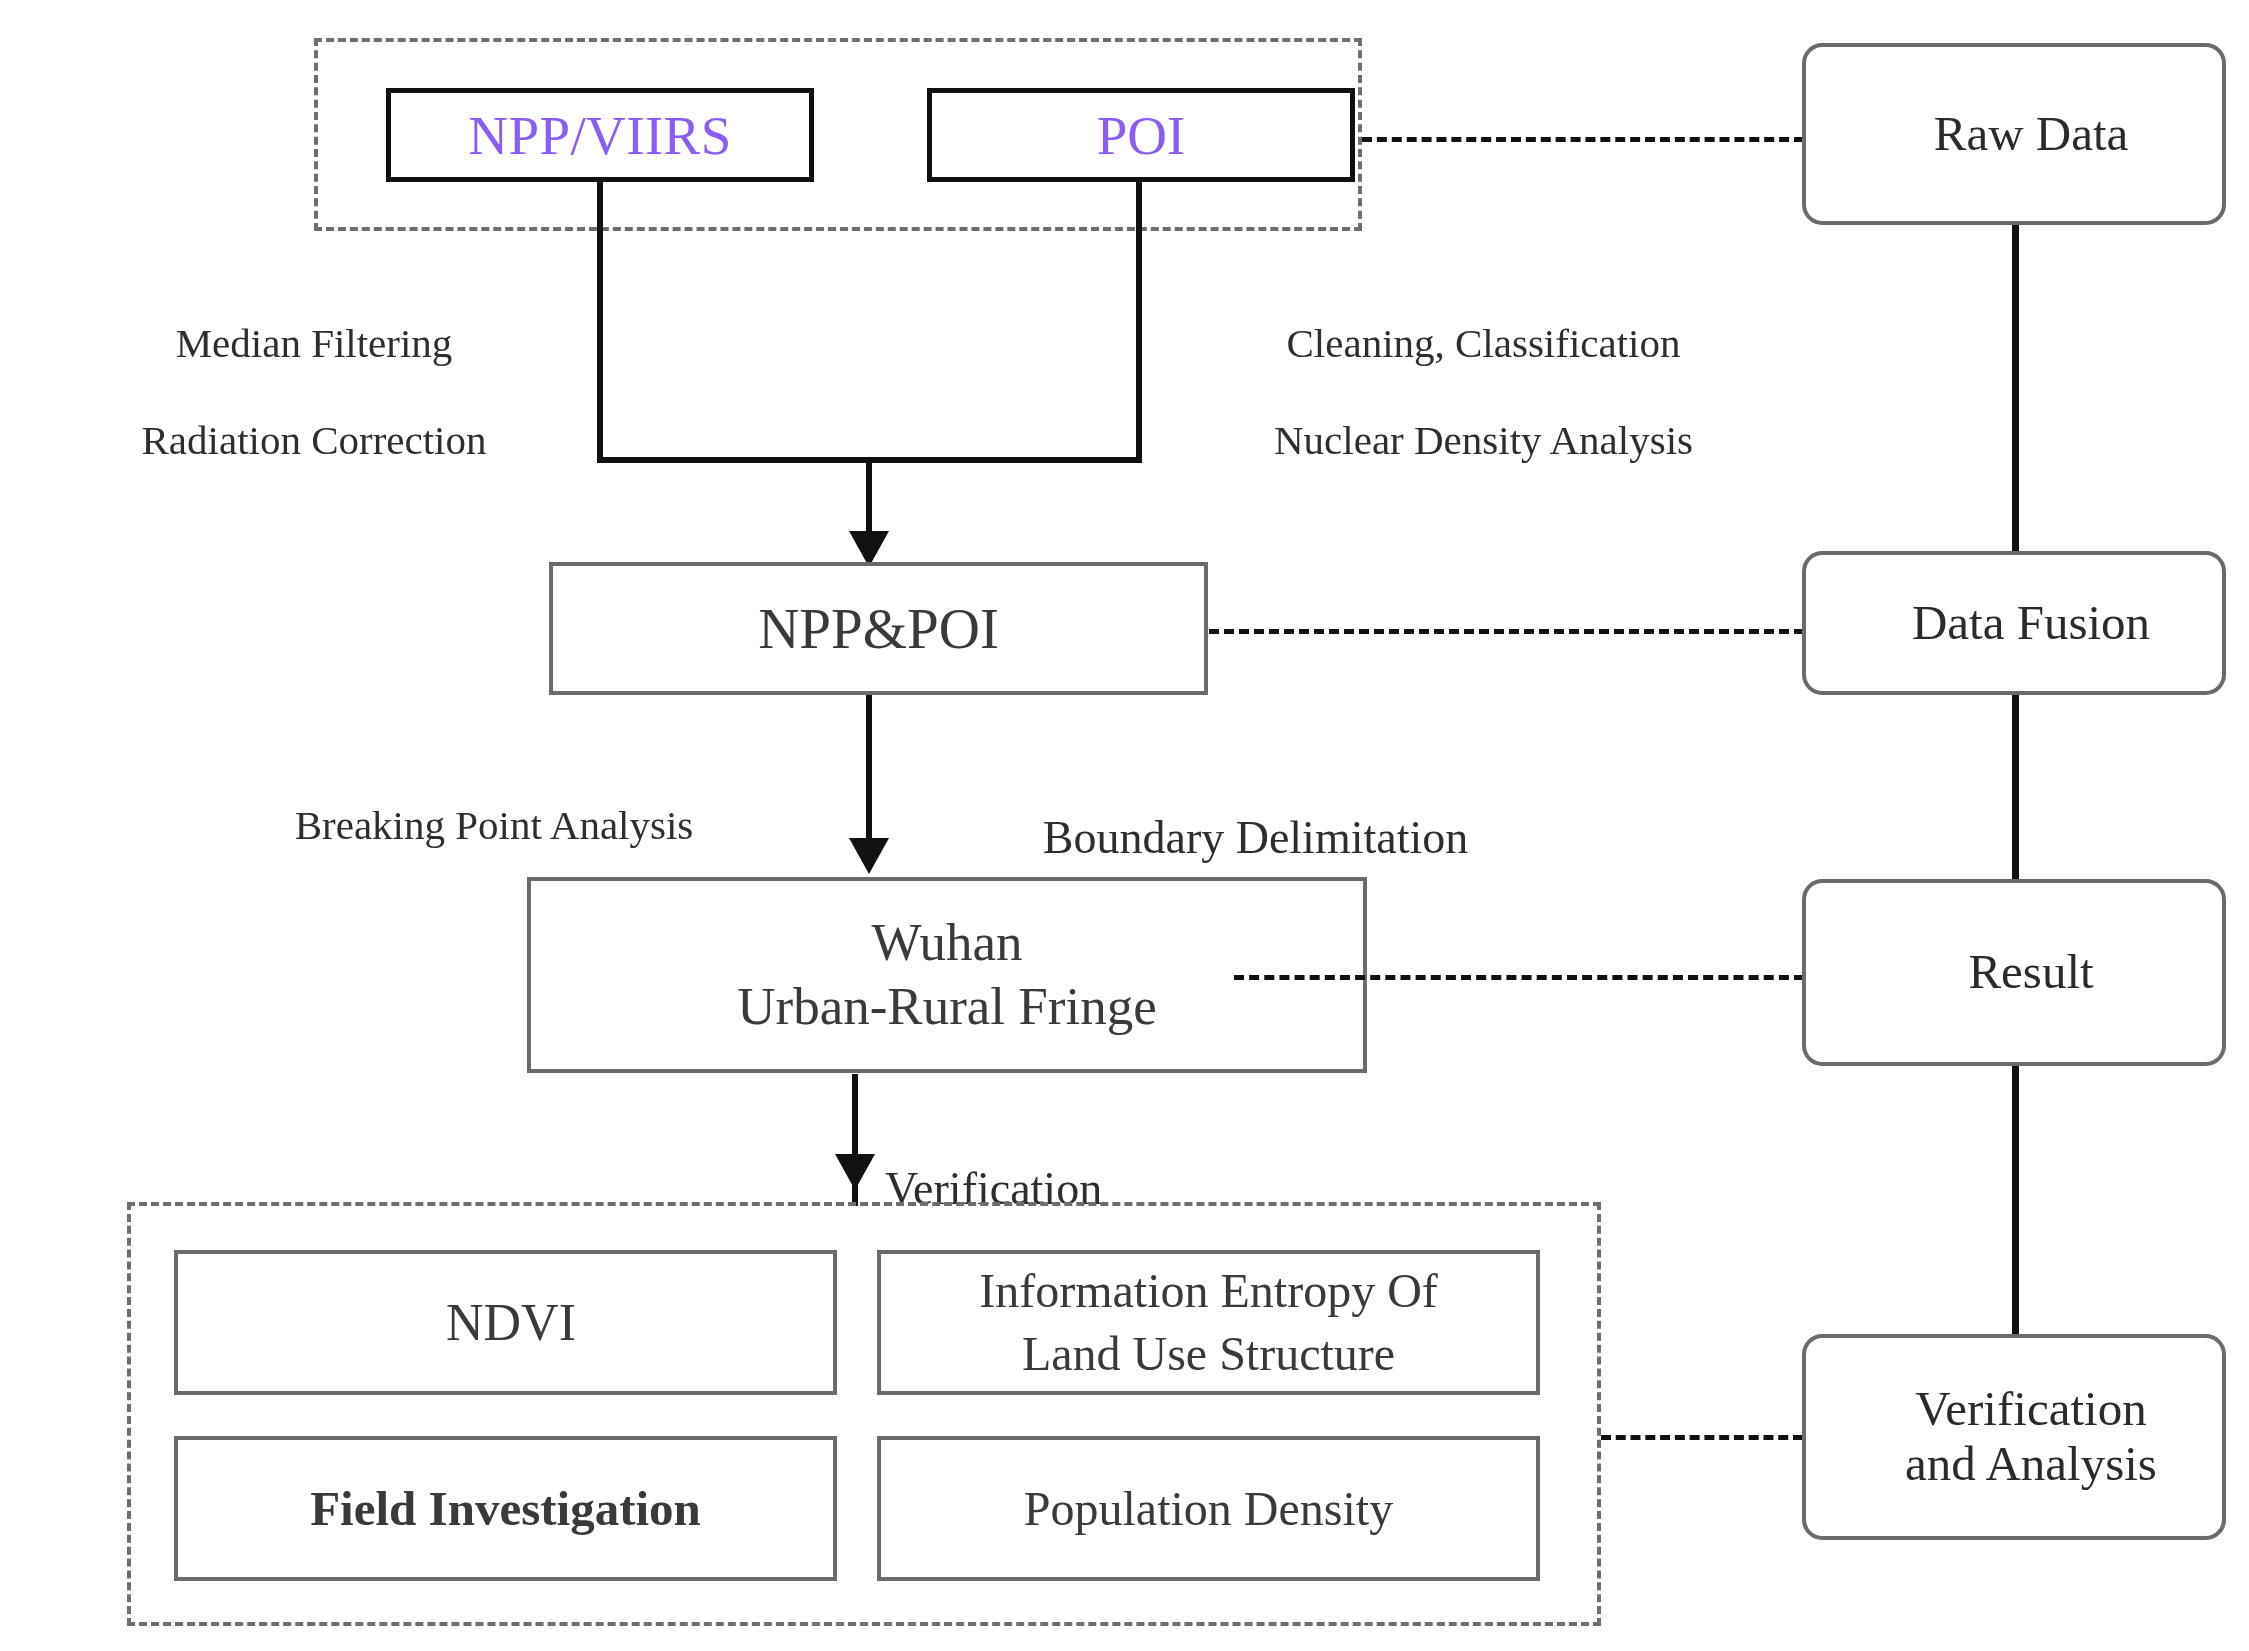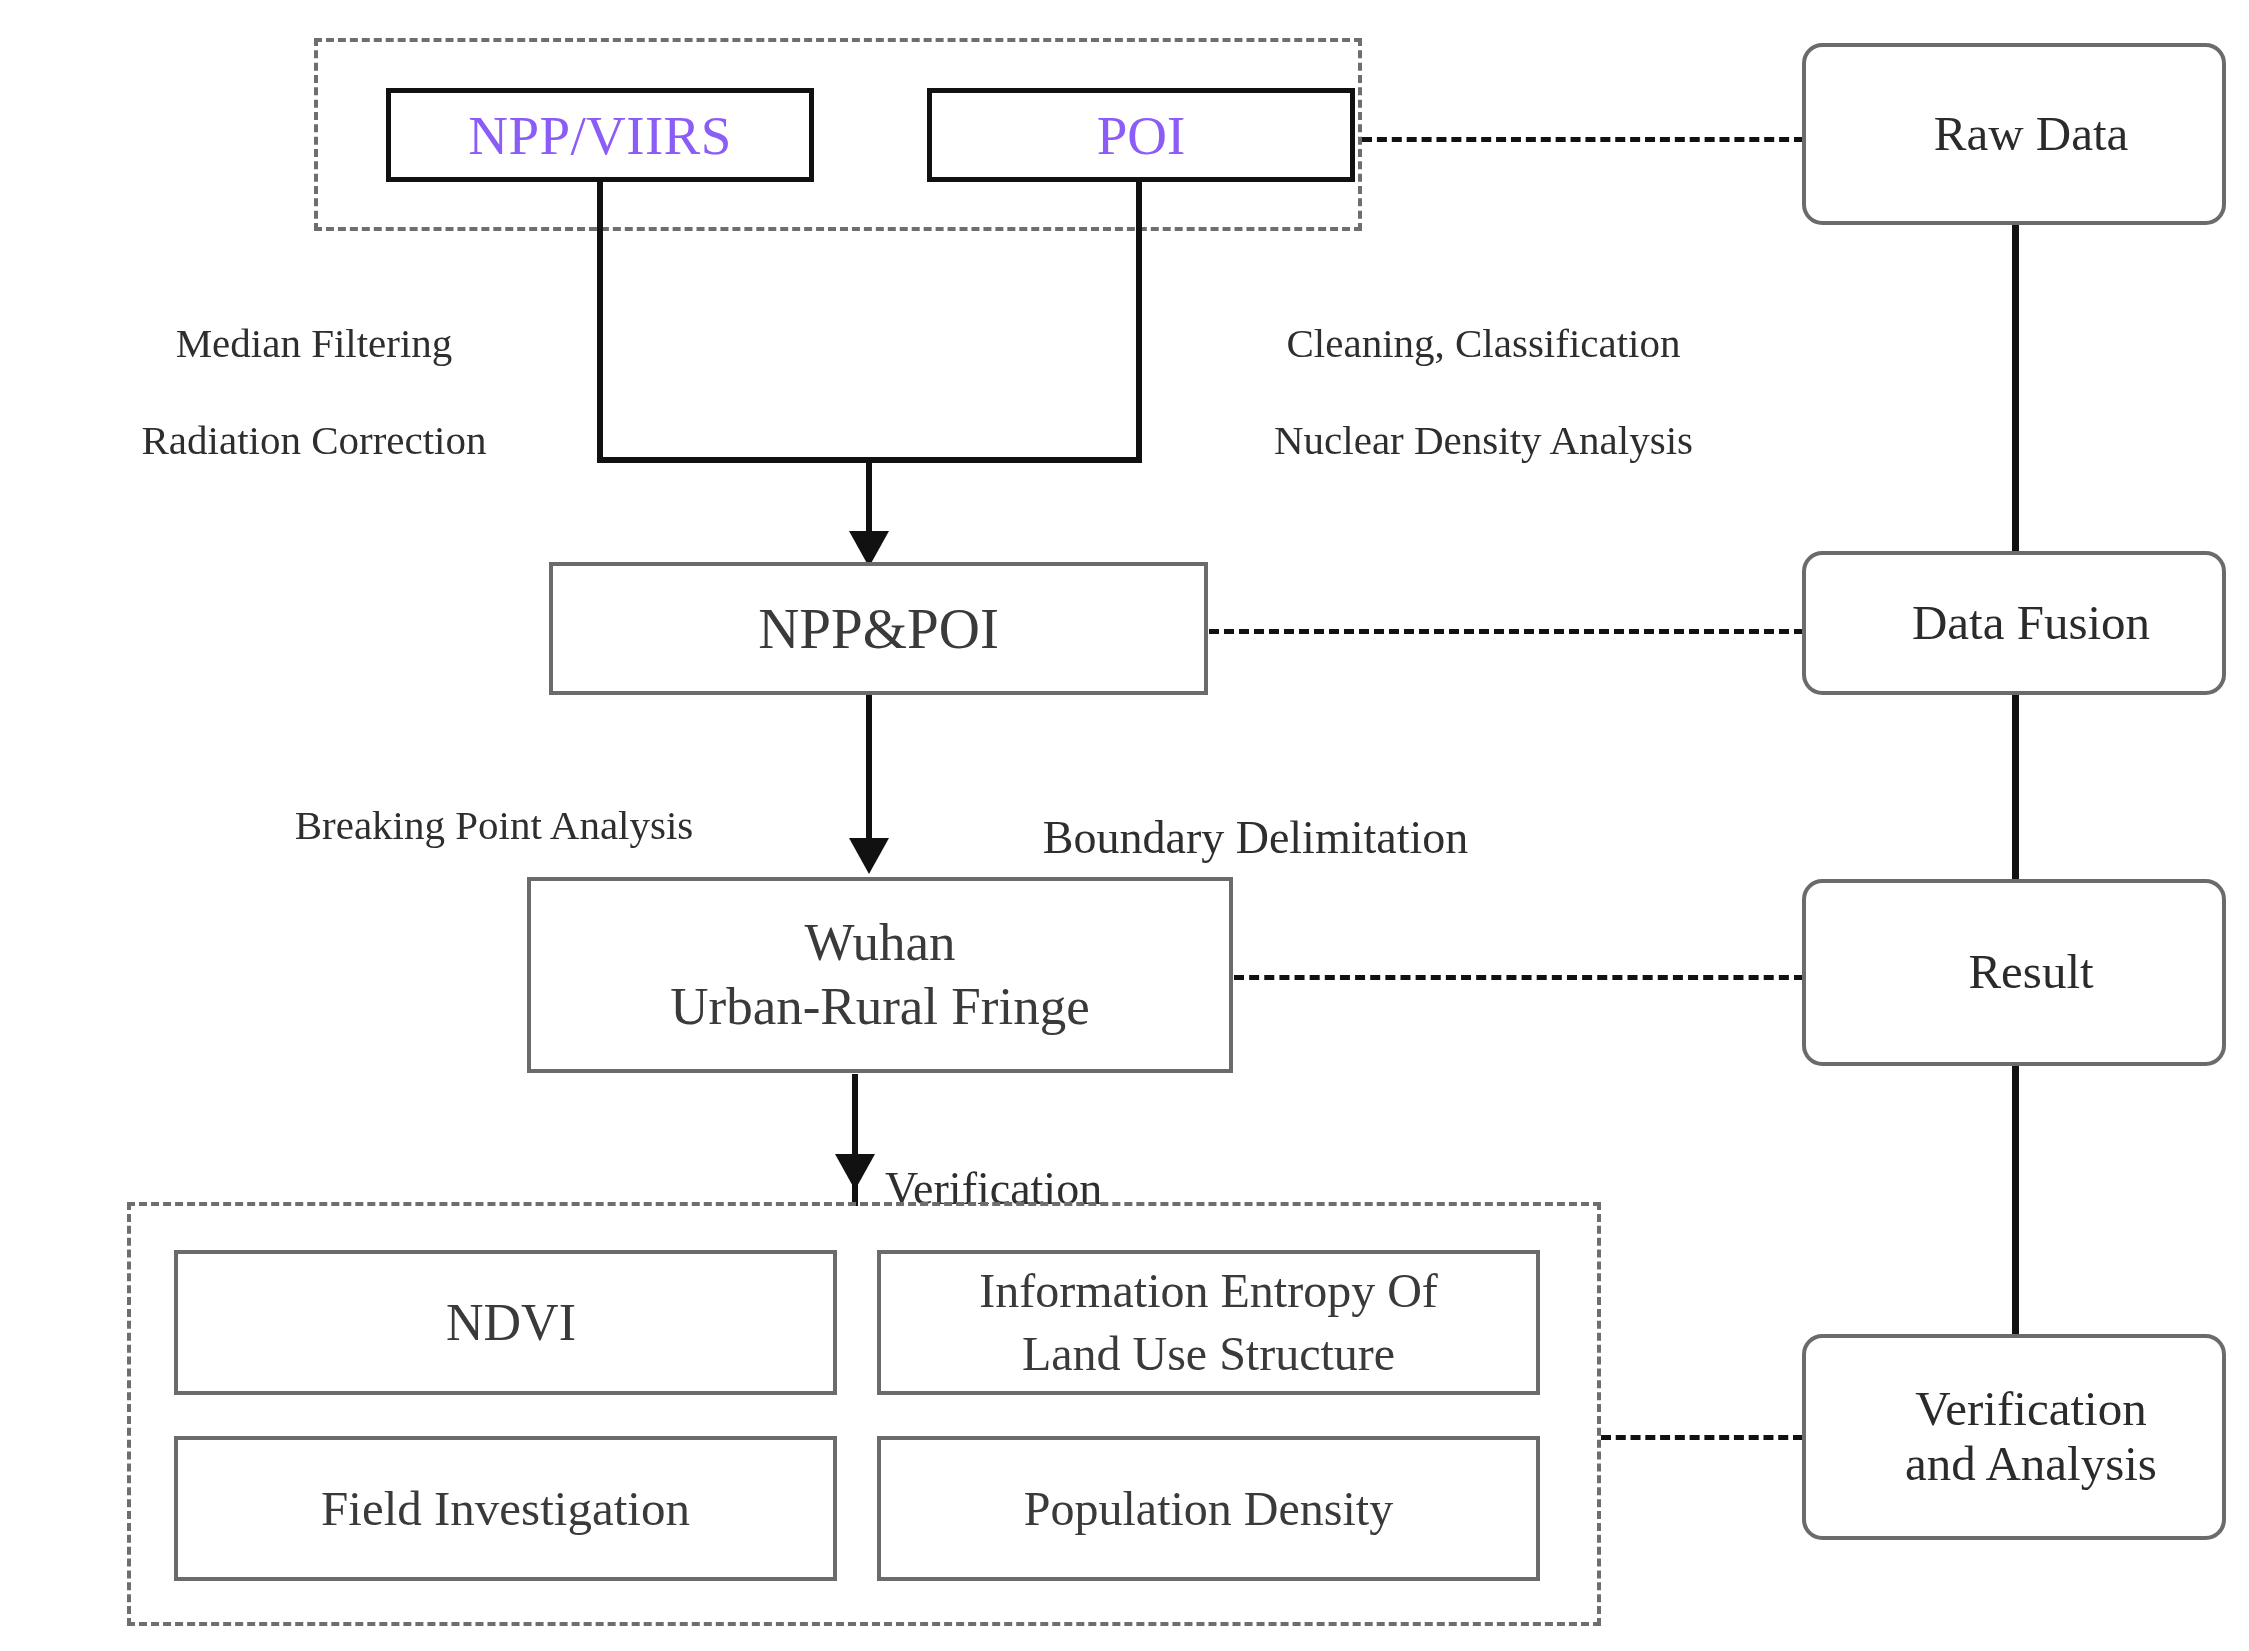--- a/index.html
+++ b/index.html
@@ -146,21 +146,21 @@
   <div class="abs arrow-down" style="left:849px; top:838px;"></div>
 
   <div class="abs label t-ann" style="left:180px; top:753px; width:628px; text-align:center;">
     <span>Breaking Point Analysis</span>
   </div>
 
   <div class="abs label t-ann-sm" style="left:973px; top:757px; width:565px; text-align:center;">
     <span>Boundary Delimitation</span>
   </div>
 
-  <div class="abs box-gray t-wuhan" style="left:527px; top:877px; width:706px; height:196px; flex-direction:column; line-height:1.2;">
+  <div class="abs box-gray t-wuhan" style="left:527px; top:877px; width:840px; height:196px; flex-direction:column; line-height:1.2;">
     <span>Wuhan</span>
     <span>Urban-Rural Fringe</span>
   </div>
 
   <div class="abs hdash" style="left:1234px; top:975px; width:570px;"></div>
 
   <div class="abs vline" style="left:852px; top:1074px; width:6.3px; height:132px;"></div>
   <div class="abs arrow-down" style="left:835px; top:1154px;"></div>
 
   <div class="abs label t-ann-sm" style="left:885px; top:1108px; width:353px; text-align:left;">
@@ -171,21 +171,21 @@
 
   <div class="abs box-gray t-ndvi" style="left:174px; top:1250px; width:663px; height:145px;">
     <span>NDVI</span>
   </div>
 
   <div class="abs box-gray t-ent" style="left:877px; top:1250px; width:663px; height:145px; flex-direction:column; line-height:1.3;">
     <span>Information Entropy Of</span>
     <span>Land Use Structure</span>
   </div>
 
-  <div class="abs box-gray t-field" style="left:174px; top:1436px; width:663px; height:145px;">
+  <div class="abs box-gray t-field" style="left:174px; top:1436px; width:663px; height:145px;font-weight:bold;">
     <span>Field Investigation</span>
   </div>
 
   <div class="abs box-gray t-pop" style="left:877px; top:1436px; width:663px; height:145px;">
     <span>Population Density</span>
   </div>
 
   <div class="abs hdash" style="left:1601px; top:1435px; width:202px;"></div>
 
   <div class="abs vline-thick" style="left:2012px; top:224px; width:7px; height:385px;"></div>

